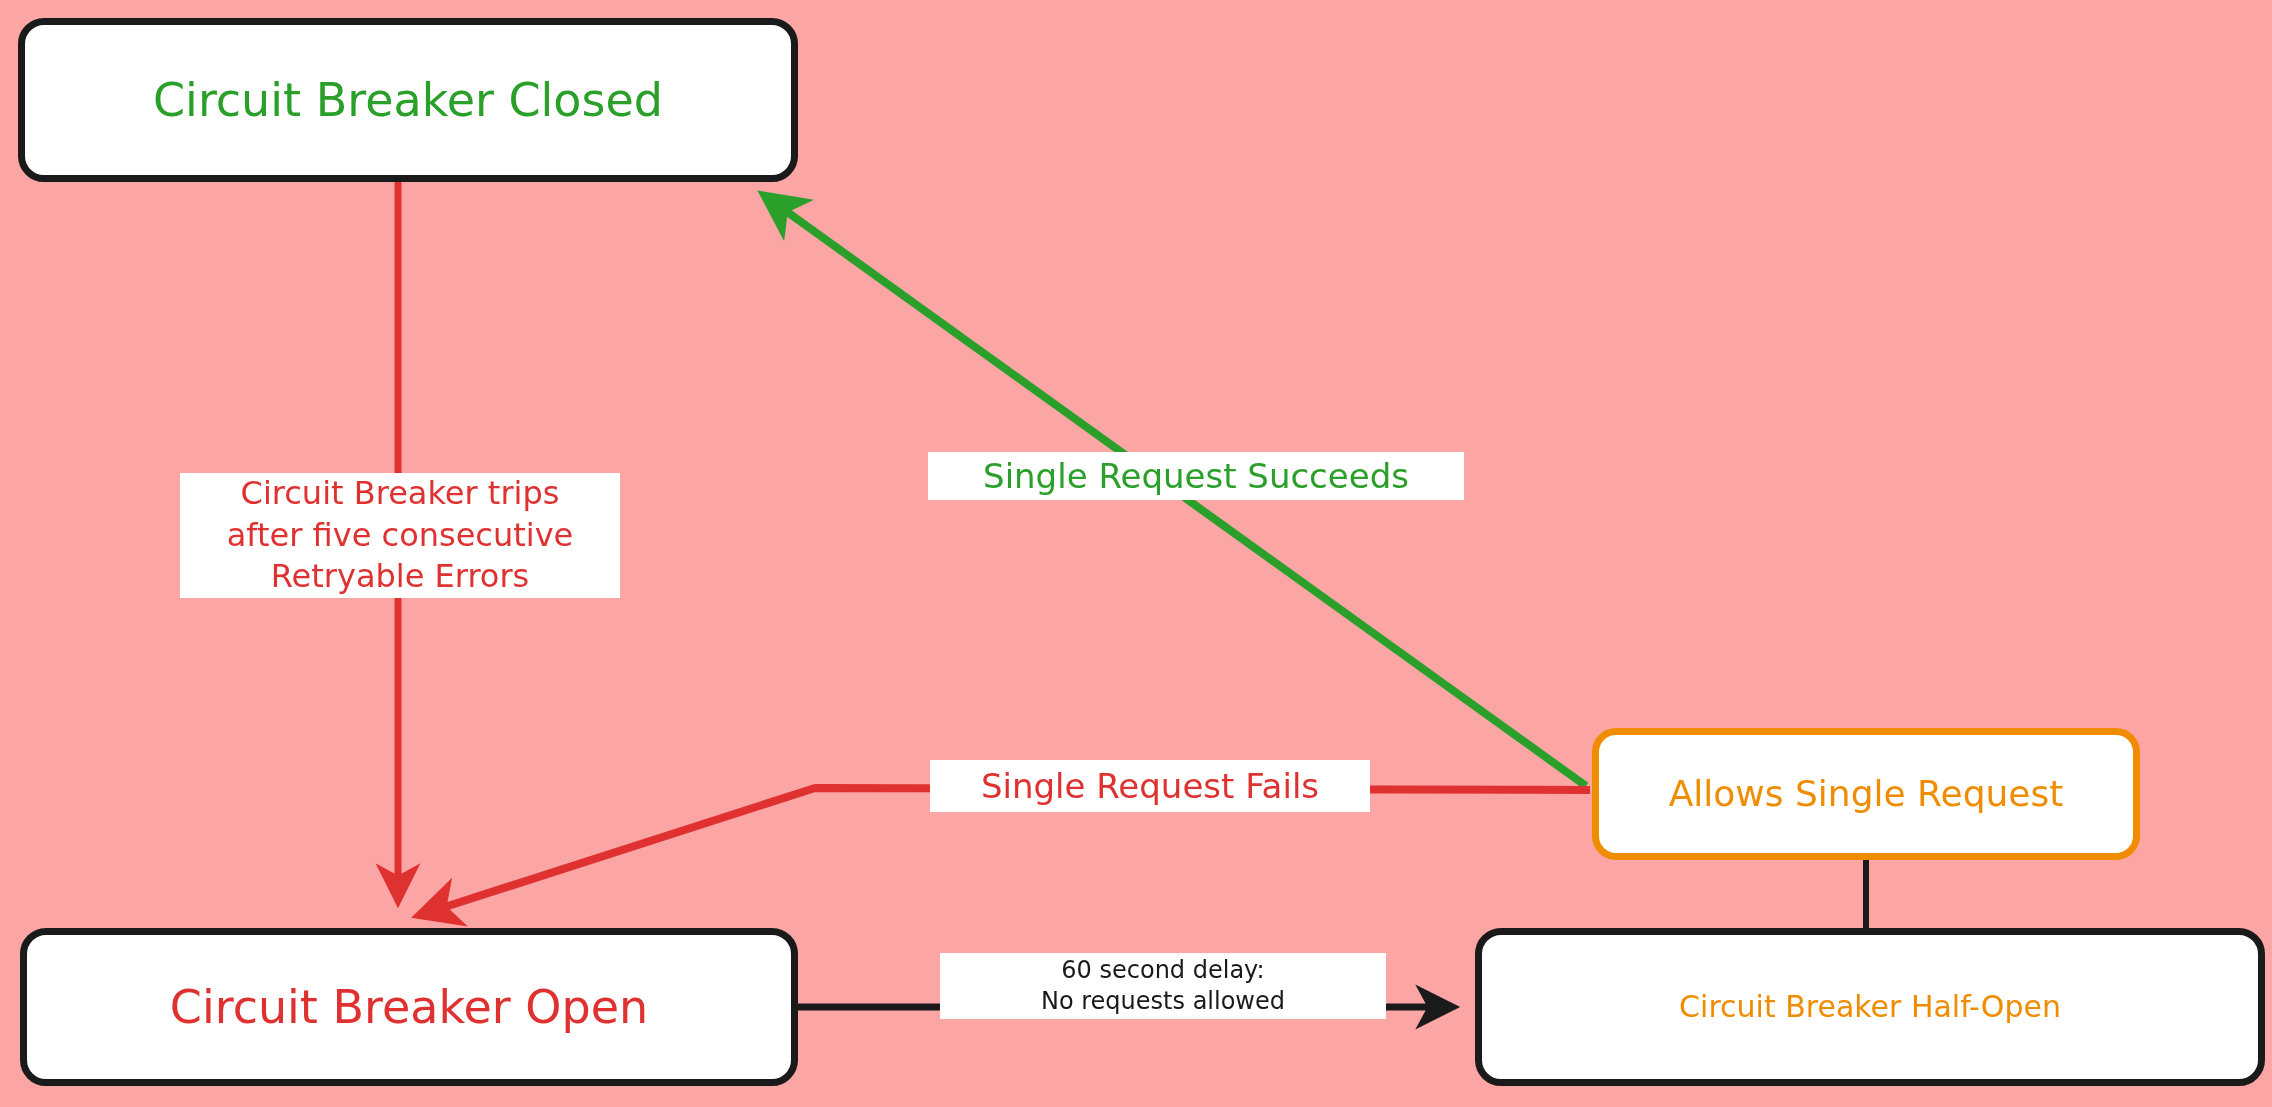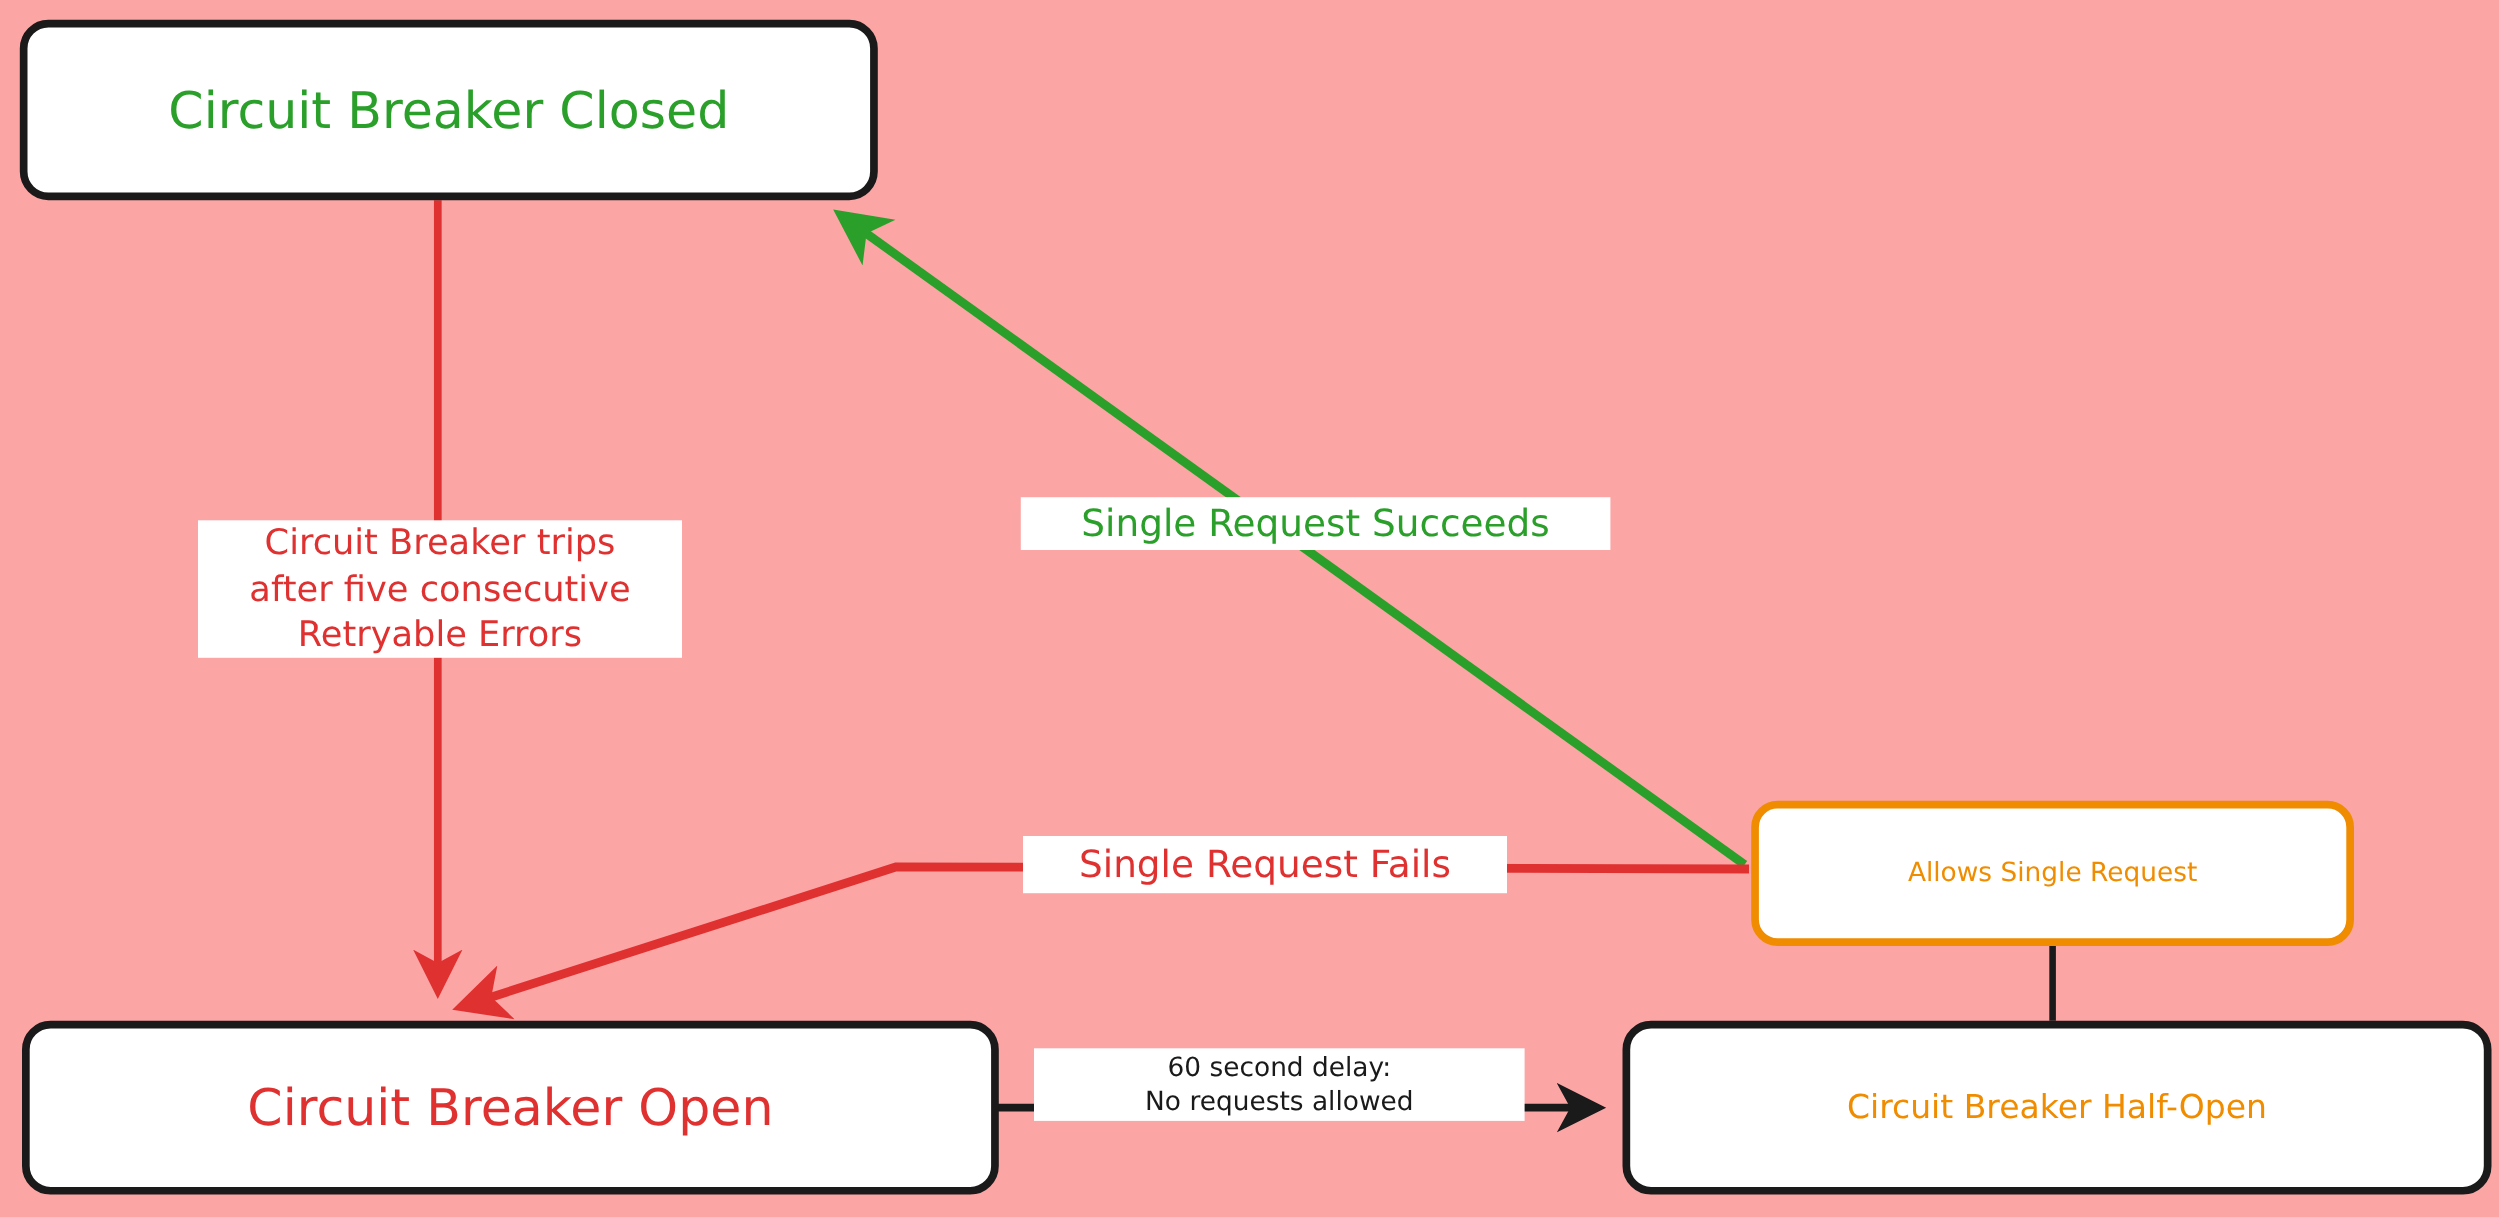--- a/index.html
+++ b/index.html
@@ -55,41 +55,41 @@
 
   #node-closed {
     left: 18px;  top: 18px;  width: 780px; height: 164px;
   }
   #node-closed .node-label {
     color: #2aa02a;
     font-size: 46px;
   }
 
   #node-open {
-    left: 20px;  top: 928px;  width: 888px; height: 158px;
+    left: 20px;  top: 928px;  width: 778px; height: 158px;
   }
   #node-open .node-label {
     color: #e03131;
     font-size: 46px;
   }
 
   #node-halfopen {
     left: 1475px; top: 928px; width: 790px; height: 158px;
   }
   #node-halfopen .node-label {
     color: #f08c00;
     font-size: 30px;
   }
 
   #node-allows {
     left: 1592px; top: 728px; width: 548px; height: 132px;
   }
   #node-allows .node-label {
     color: #f08c00;
-    font-size: 24px;
+    font-size: 36px;
   }
 
   
   .edge-label {
     position: absolute;
     font-family: "DejaVu Sans", sans-serif;
     line-height: 1.30;
     text-align: center;
     white-space: pre;
     background: #ffffff;

